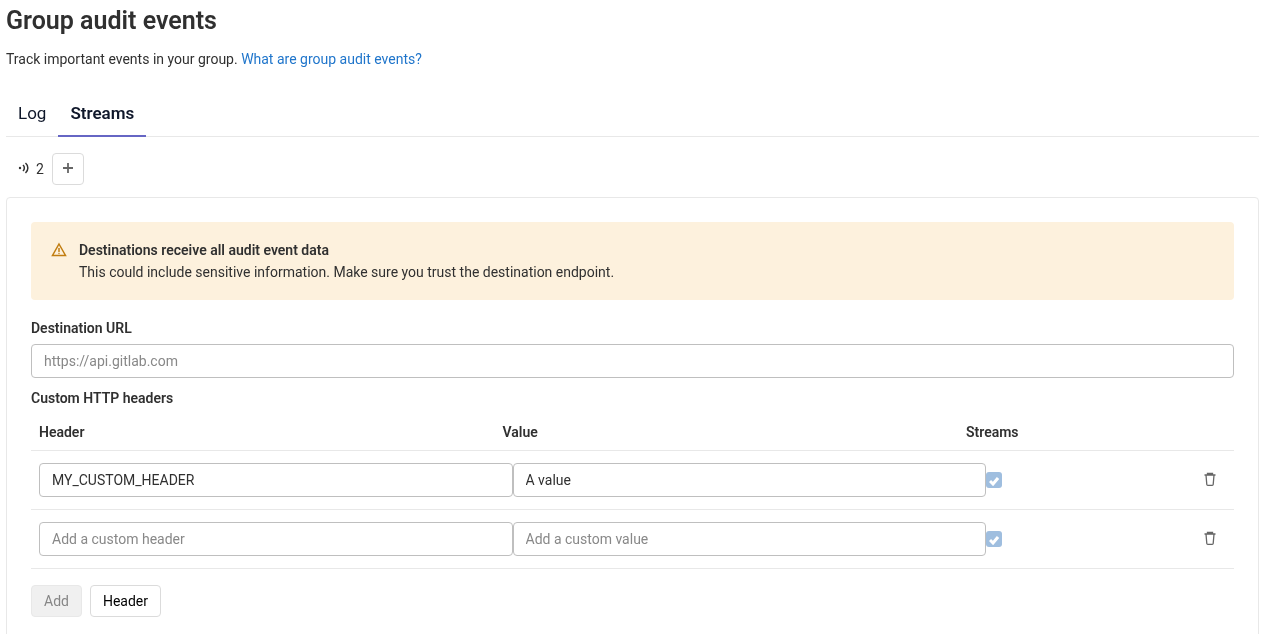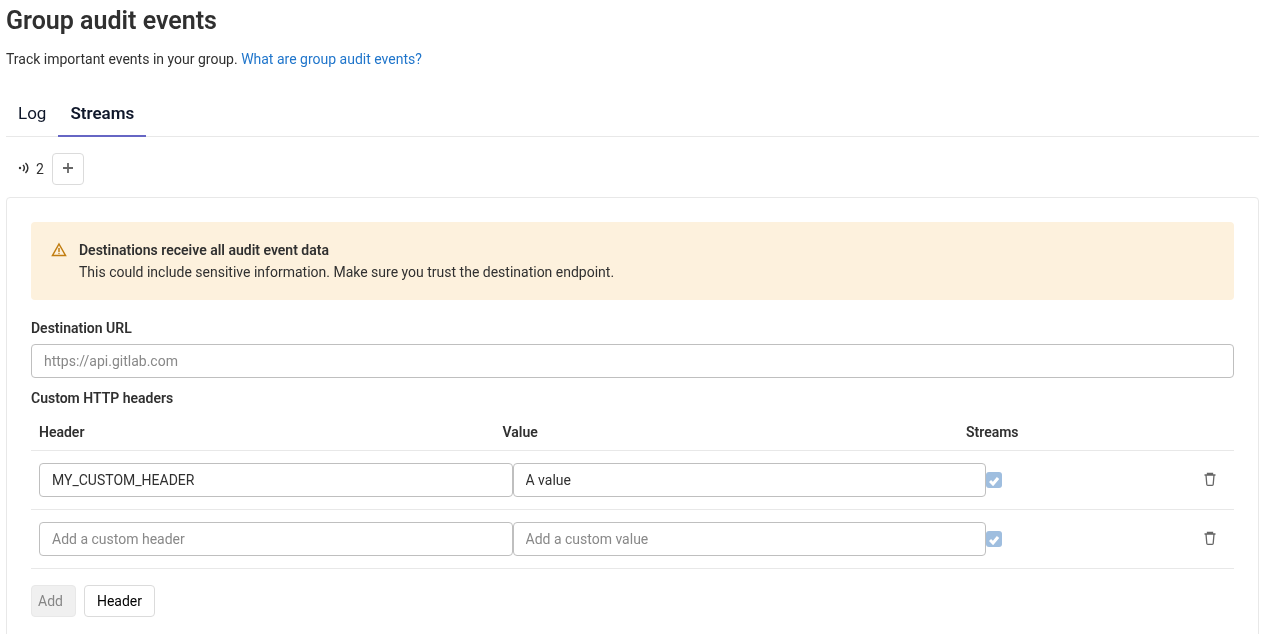--- a/index.html
+++ b/index.html
@@ -192,21 +192,20 @@
       border: 1px solid #dbdbdb;
       background: #fff;
       cursor: pointer;
       font-family: inherit;
     }
     .btn-disabled {
       background: #f0f0f0;
       color: #868686;
       cursor: not-allowed;
       border-color: #e8e8e8;
-      padding-left: 6px;
     }
   </style>
 </head>
 <body>
 
 <h1 class="page-title">Group audit events</h1>
 
 <p class="page-desc">
   <span>Track important events in your group. </span><a href="#" class="link">What are group audit events?</a>
 </p>

